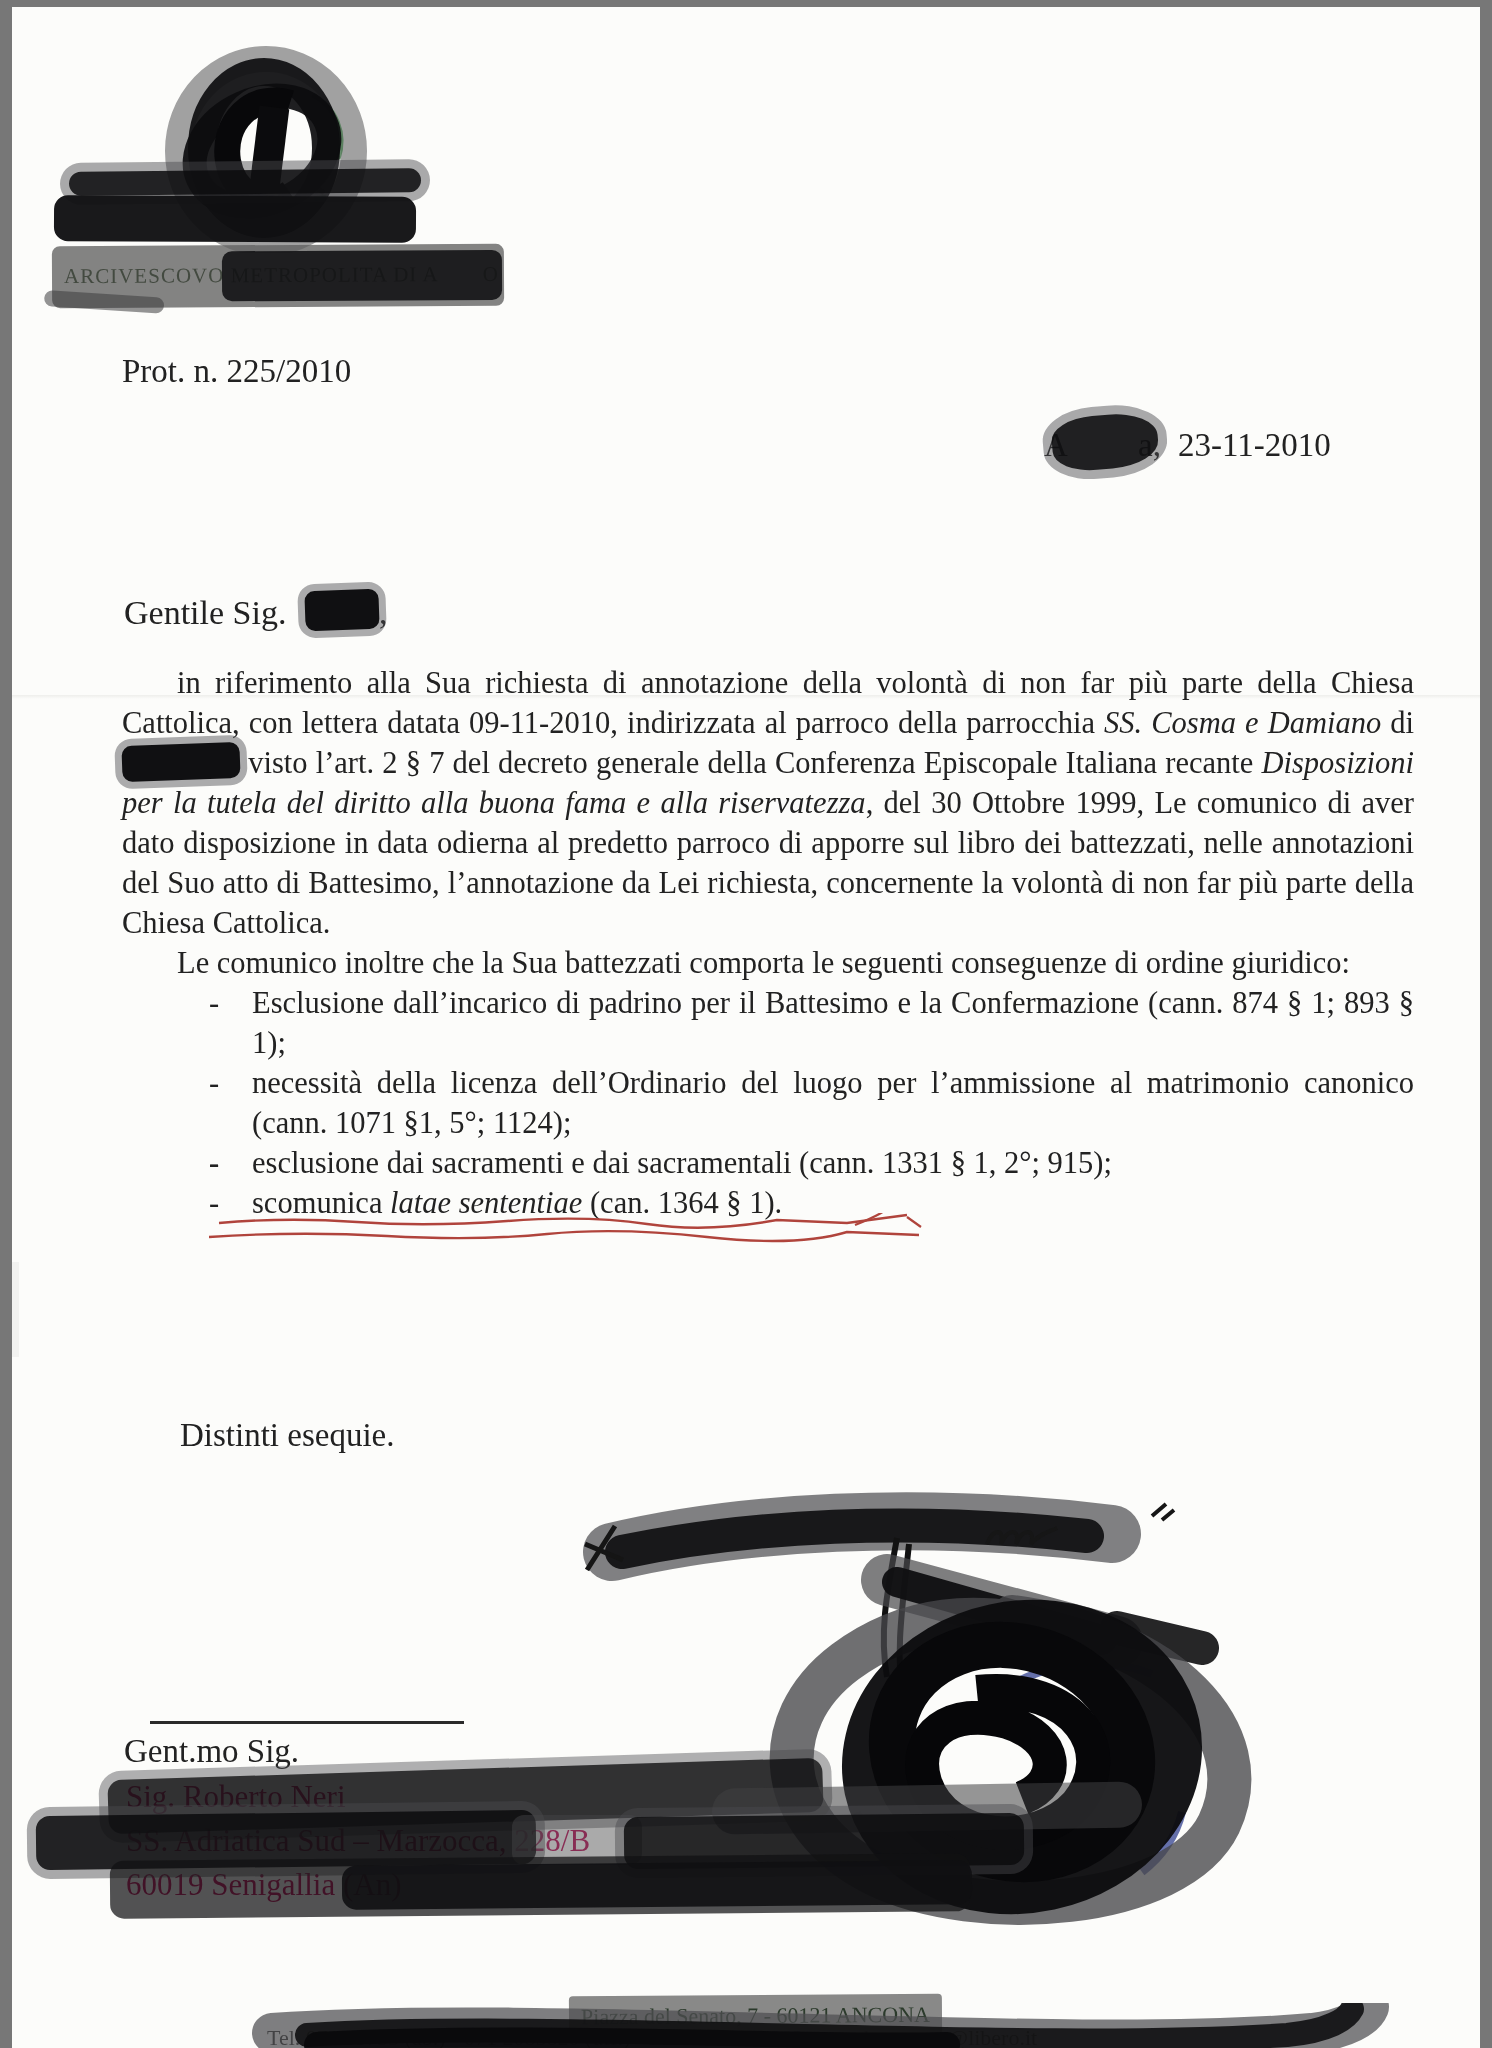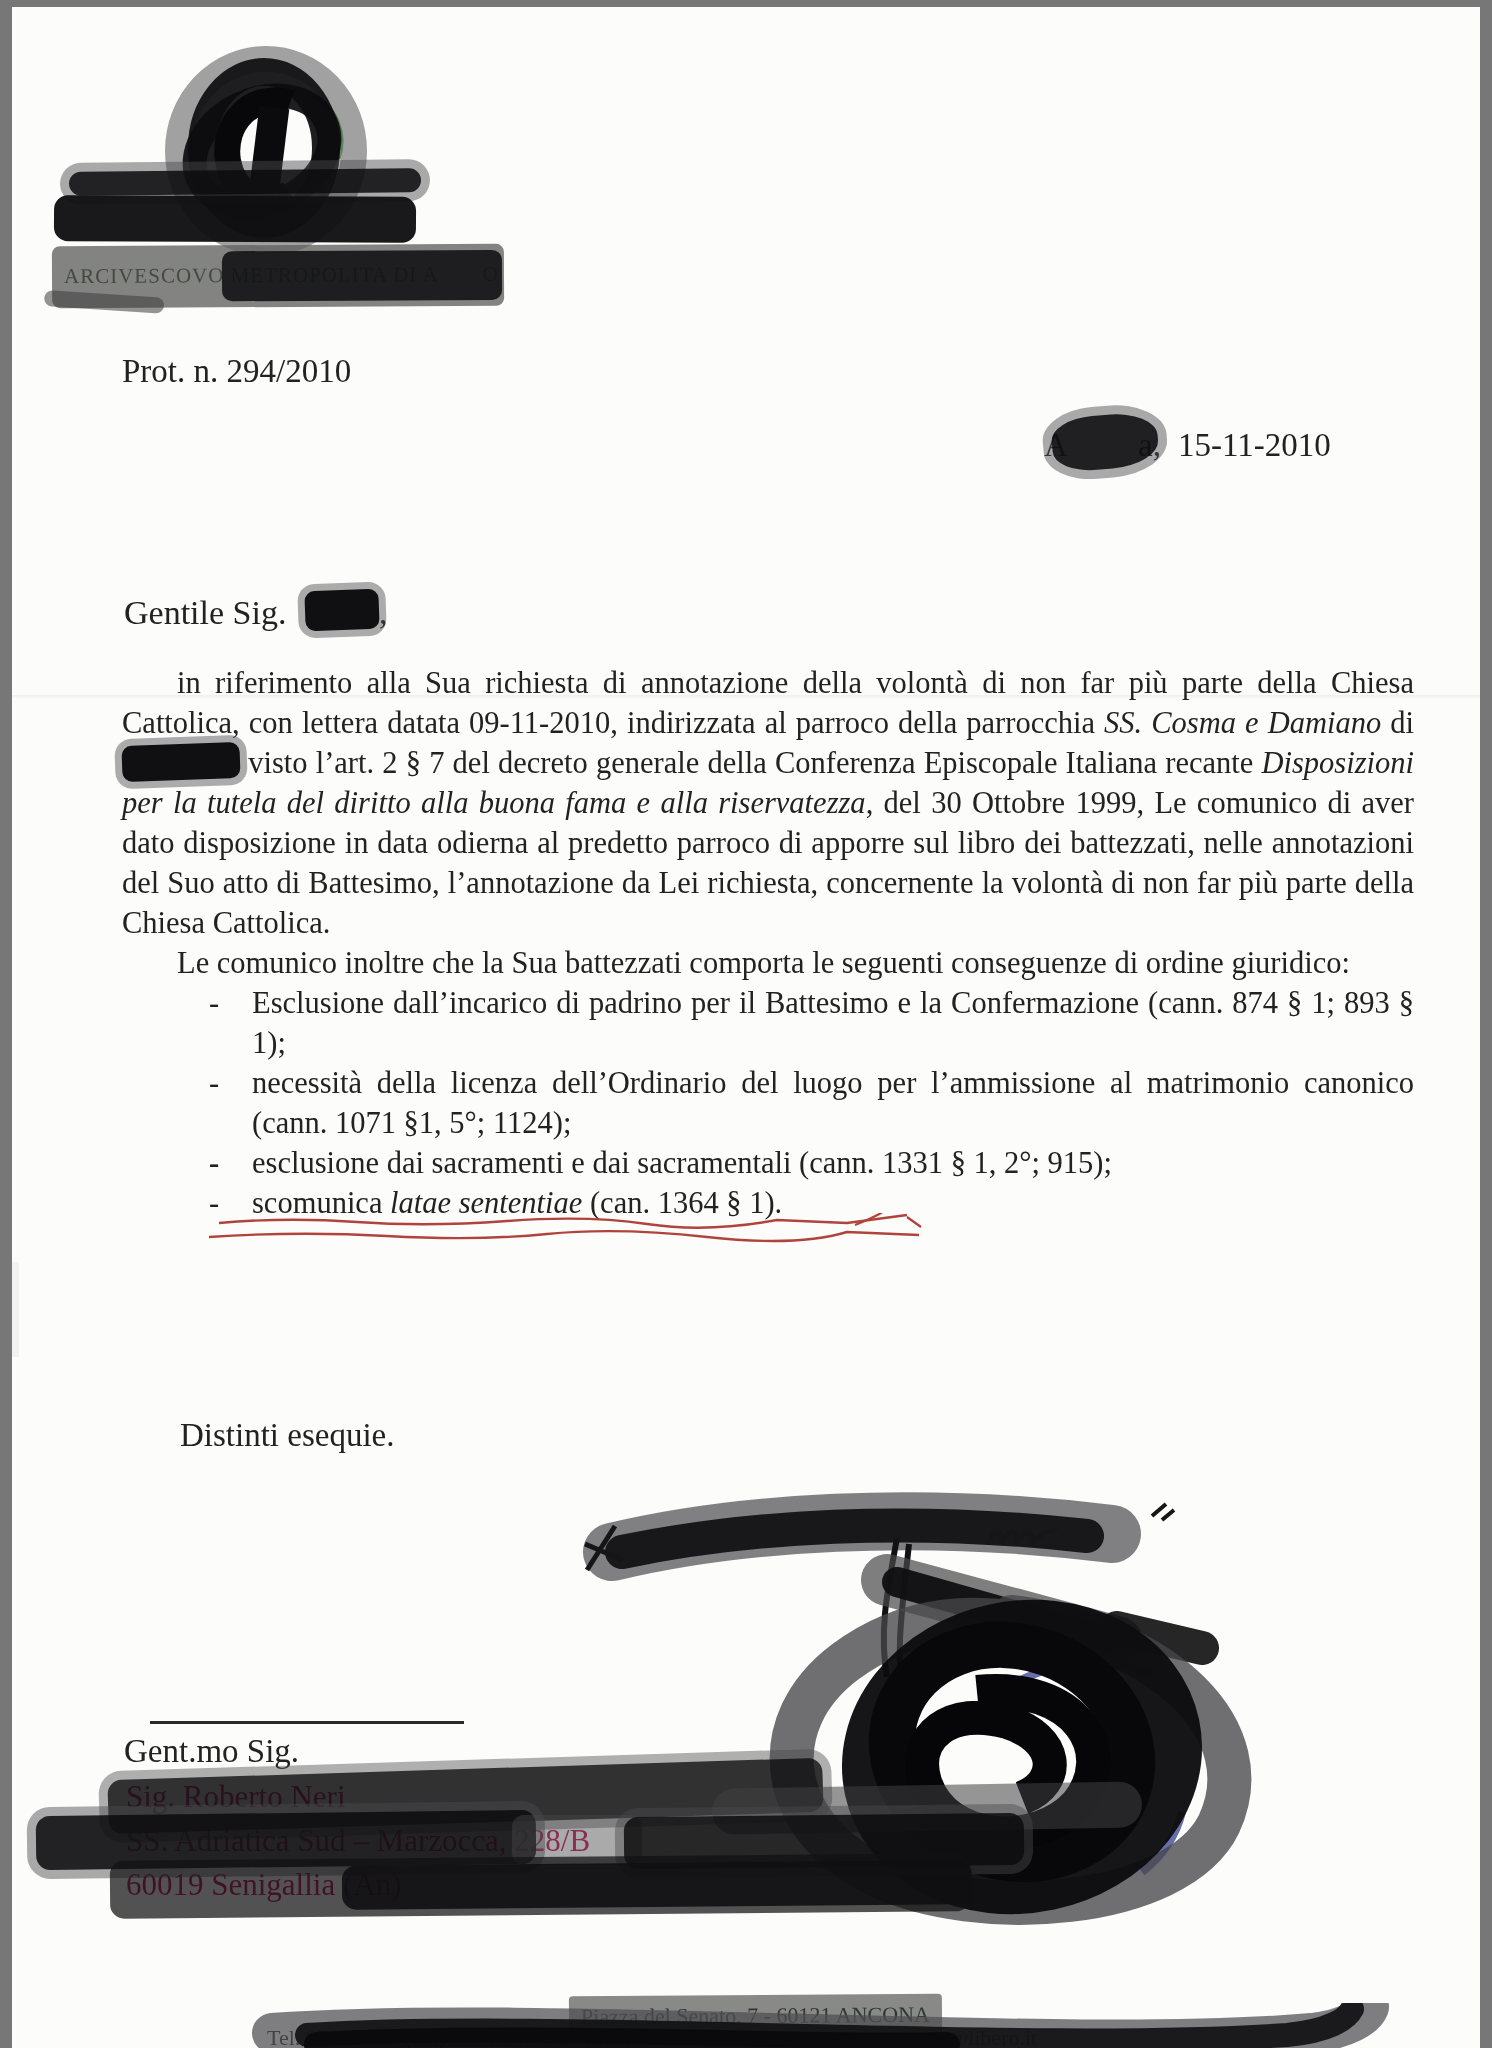--- a/index.html
+++ b/index.html
@@ -70,25 +70,25 @@
 
   <div class="bar halo" style="left:57px;top:163px;width:352px;height:24px;transform:rotate(-0.6deg);opacity:.92;"></div>
   <div class="bar" style="left:42px;top:189px;width:362px;height:46px;transform:rotate(.3deg);opacity:.96;"></div>
   <div class="greyband" style="left:40px;top:238px;width:452px;height:62px;transform:rotate(-.3deg);">
     <span class="abs" style="left:12px;top:18px;font-size:21px;letter-spacing:1px;color:#434a40;font-family:'Liberation Serif',serif;">ARCIVESCOVO METROPOLITA DI A</span>
     <span class="abs" style="right:6px;top:18px;font-size:21px;color:#4a5046;">O</span>
     <div class="bar" style="left:170px;top:6px;width:280px;height:50px;opacity:.88;border-radius:10px;"></div>
     <div class="bar" style="left:-8px;top:48px;width:120px;height:16px;opacity:.55;transform:rotate(4deg);background:#3c3c3e;"></div>
   </div>
 
-  <div class="abs prot" style="left:110px;top:346px;">Prot. n. 294/2010</div>
+  <div class="abs prot" style="left:110px;top:346px;">Prot. n. 225/2010</div>
 
   <span class="abs dateline-frag" style="left:1032px;top:420px;">A</span>
   <span class="abs dateline-frag" style="left:1126px;top:420px;">a,</span>
-  <span class="abs dateline-frag" style="left:1166px;top:420px;">15-11-2010</span>
+  <span class="abs dateline-frag" style="left:1166px;top:420px;">23-11-2010</span>
   <div class="bar halo" style="left:1040px;top:408px;width:106px;height:54px;border-radius:40% 45% 45% 40%;transform:rotate(-5deg);opacity:.93;"></div>
 
   <div class="abs salutation" style="left:112px;top:583px;">
     <span>Gentile Sig.</span>
     <span class="blob-inline" style="width:74px;height:40px;margin-left:10px;"></span><span>,</span>
   </div>
 
   <div class="abs bodytext" style="left:110px;top:656px;">
     <p><span>in riferimento alla Sua richiesta di annotazione della volontà di non far più parte della Chiesa Cattolica, con lettera datata 09-11-2010, indirizzata al parroco della parrocchia </span><i>SS. Cosma e Damiano</i><span> di</span>
       <span class="blob-inline" style="width:118px;height:36px;vertical-align:-7px;"></span><span> visto l’art. 2 § 7 del decreto generale della Conferenza Episcopale Italiana recante </span><i>Disposizioni per la tutela del diritto alla buona fama e alla riservatezza</i><span>, del 30 Ottobre 1999, Le comunico di aver dato disposizione in data odierna al predetto parroco di apporre sul libro dei battezzati, nelle annotazioni del Suo atto di Battesimo, l’annotazione da Lei richiesta, concernente la volontà di non far più parte della Chiesa Cattolica.</span></p>

